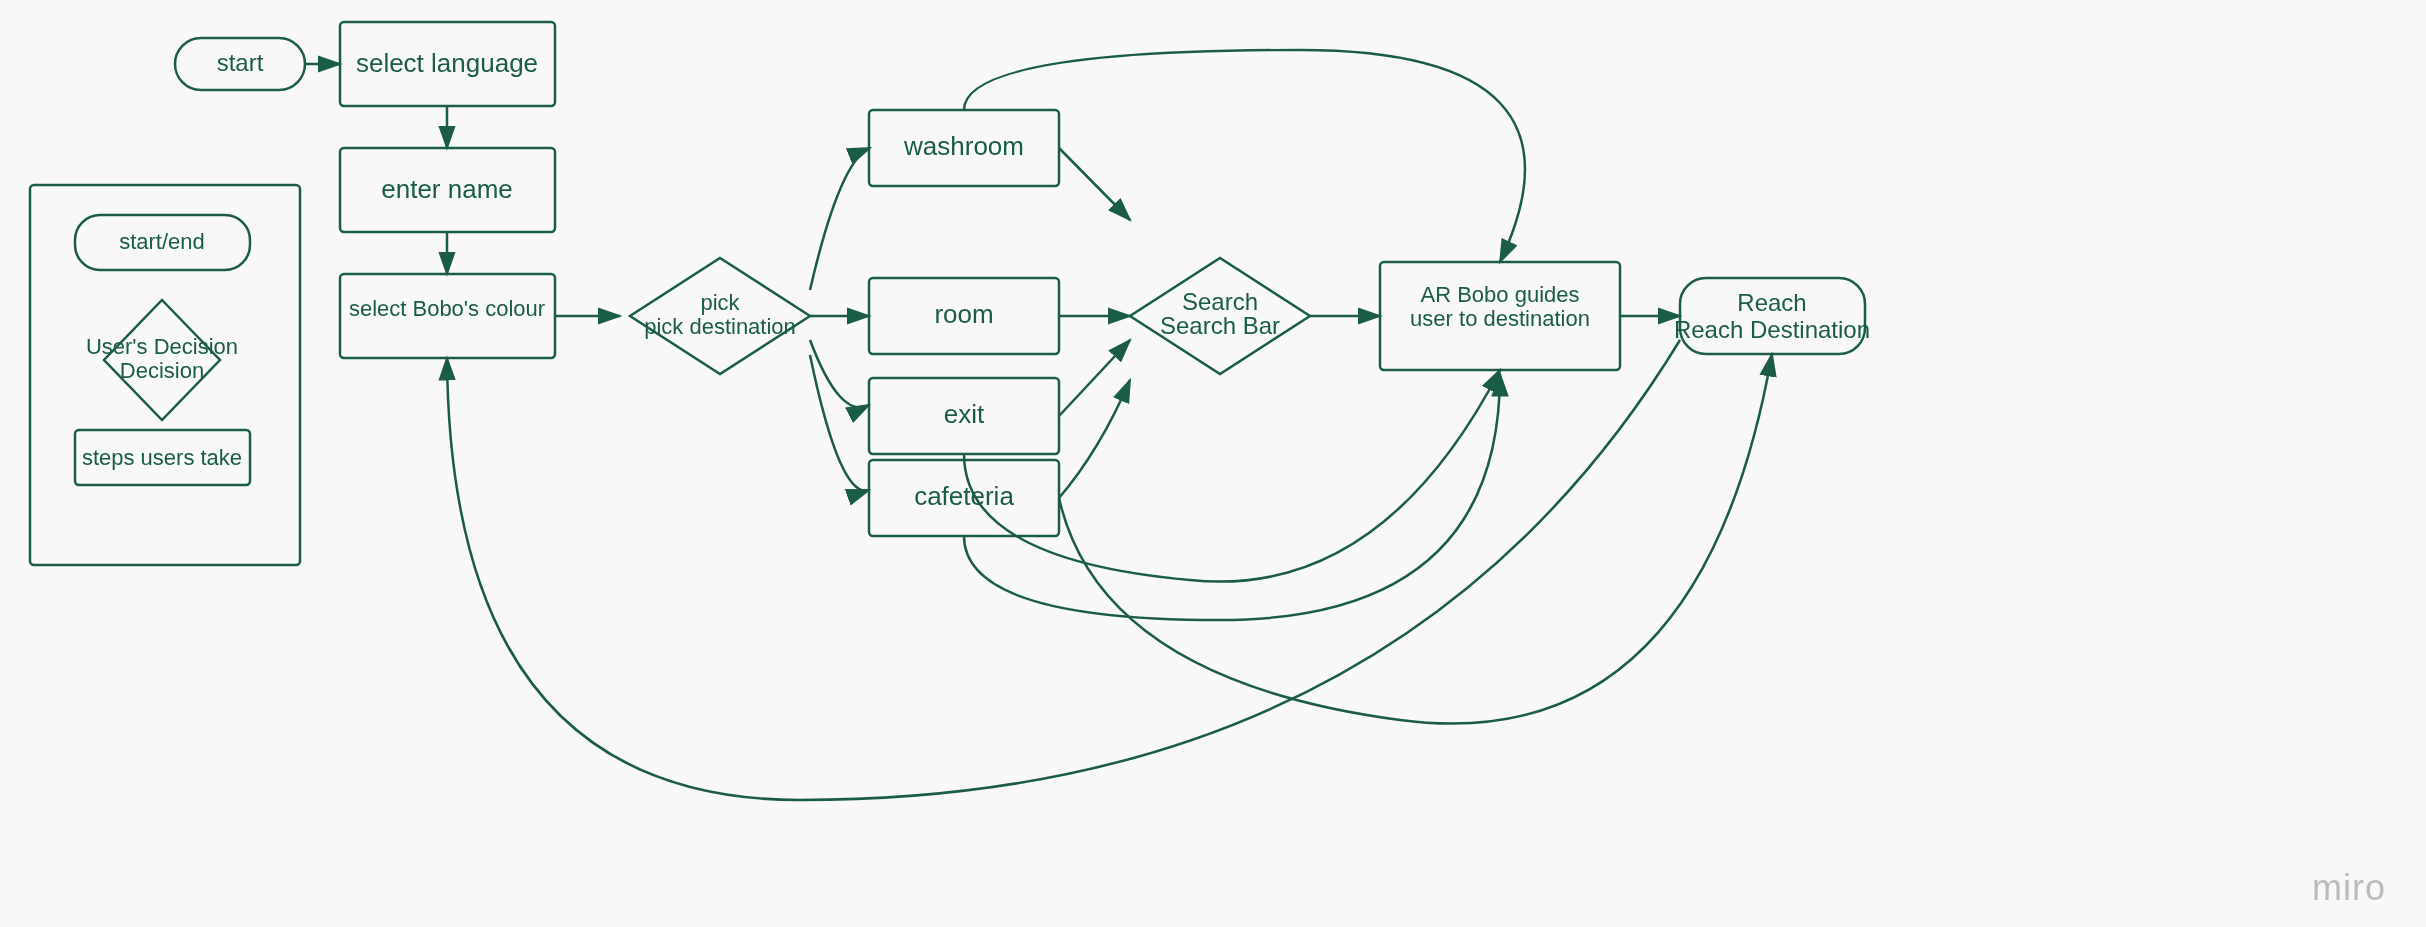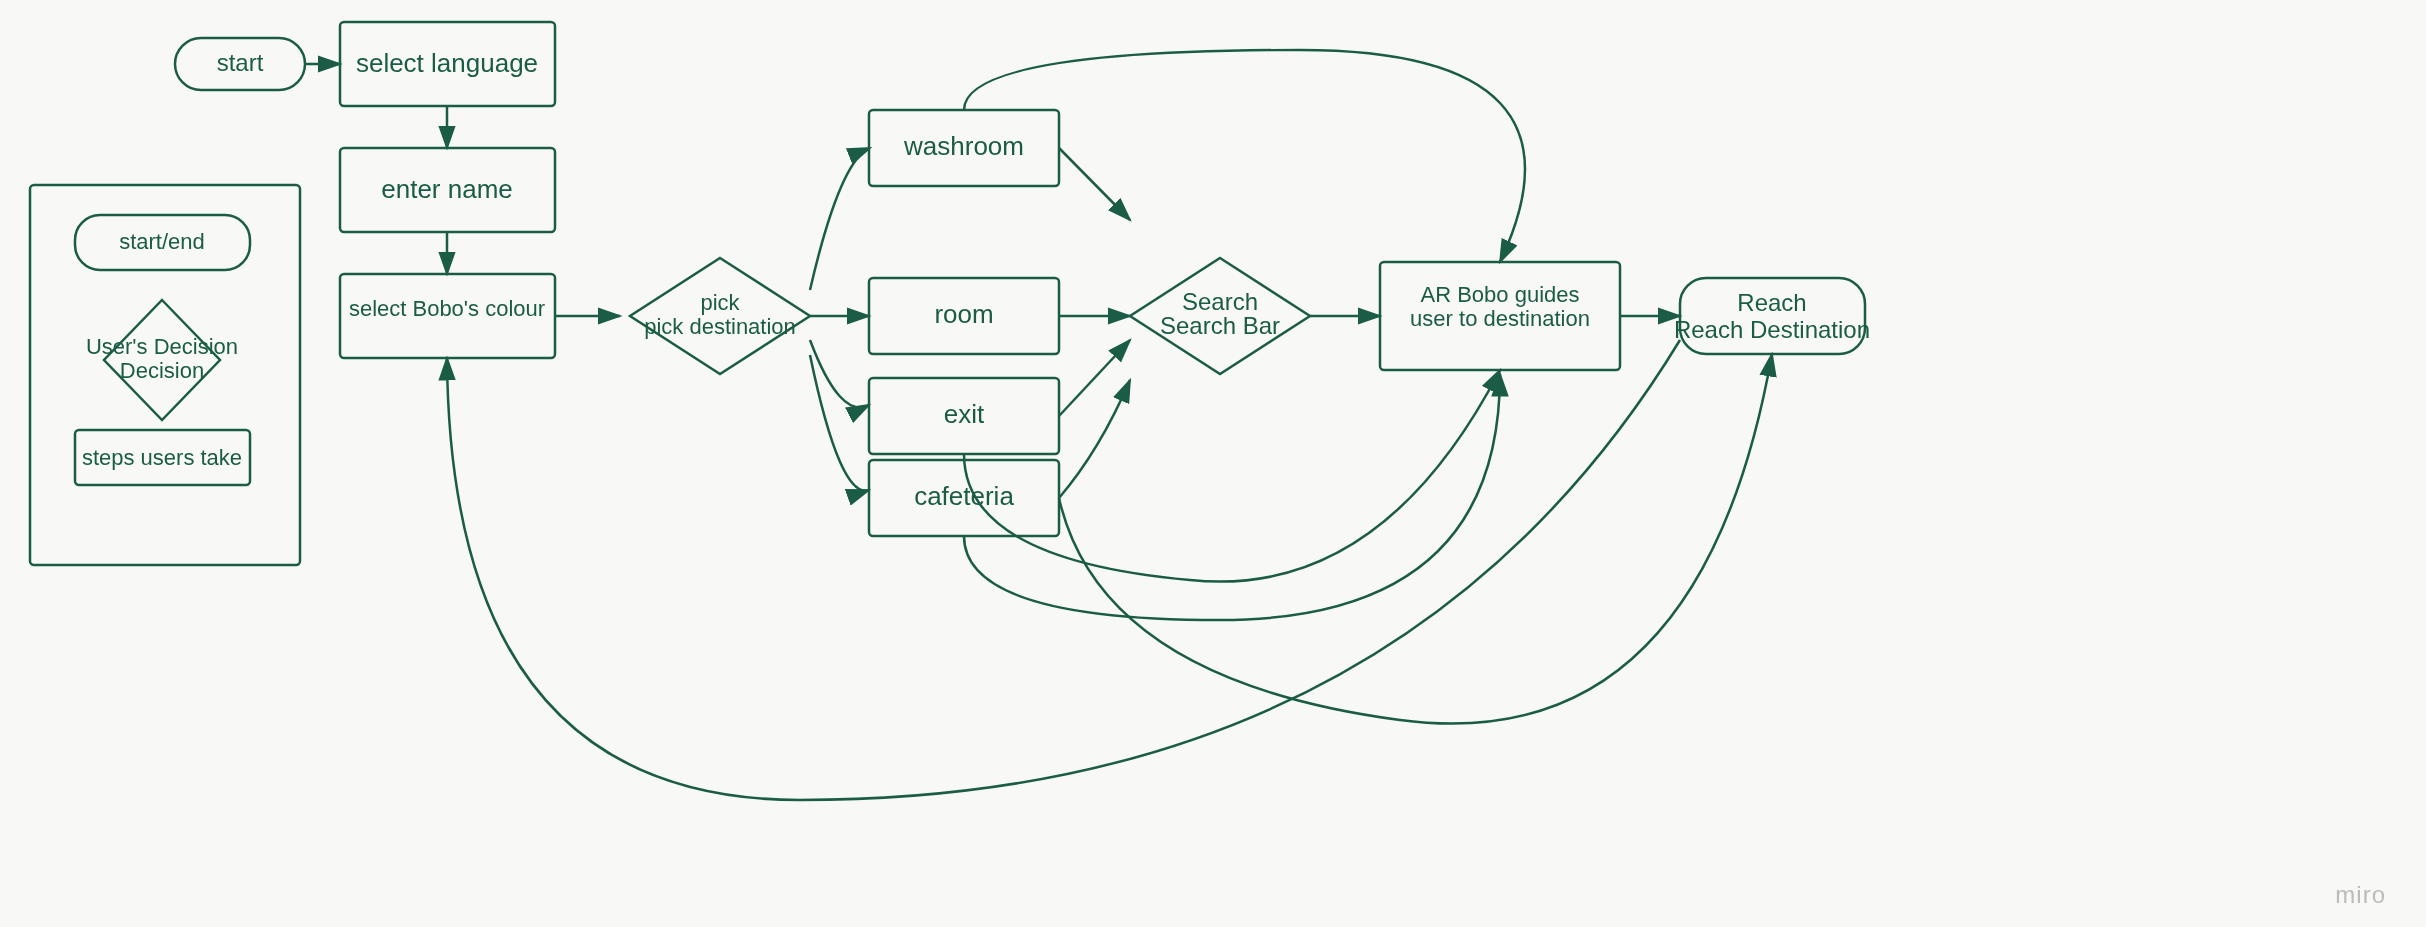--- a/index.html
+++ b/index.html
@@ -15,21 +15,21 @@
       position: absolute;
       top: 0; left: 0;
       width: 2426px;
       height: 927px;
     }
     .miro-label {
       position: absolute;
       bottom: 18px;
       right: 40px;
       color: #bbb;
-      font-size: 24px;
+      font-size: 36px;
       letter-spacing: 1px;
       font-family: 'Segoe UI', Arial, sans-serif;
     }
   </style>
 </head>
 <body>
 
 <svg id="diagram" viewBox="0 0 2426 927" xmlns="http://www.w3.org/2000/svg">
   <defs>
     <marker id="arrowhead" markerWidth="10" markerHeight="7" refX="9" refY="3.5" orient="auto">

